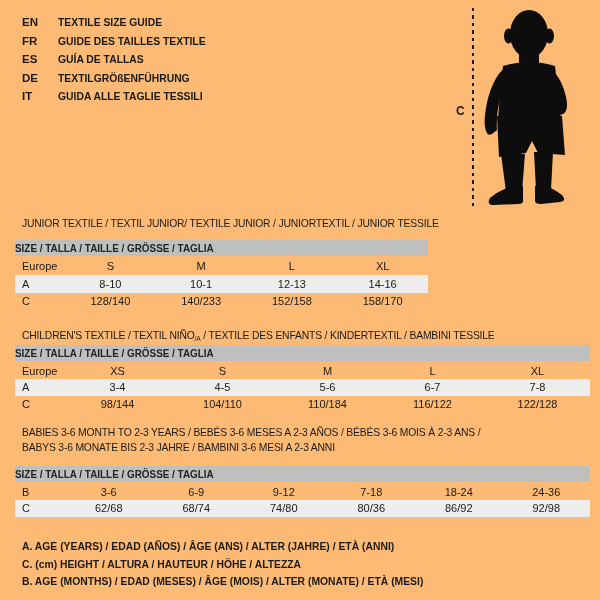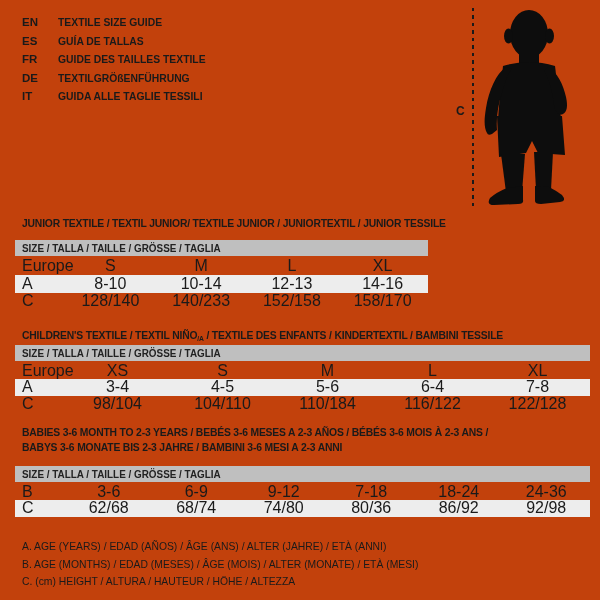--- a/index.html
+++ b/index.html
@@ -1,67 +1,67 @@
 <!DOCTYPE html>
 <html><head>
 <meta charset="utf-8">
 <style>
   html,body {margin:0; padding:0; background:#fff;}
   .canvas {
-    position:relative; width:600px; height:600px; background:#c2410c;
+    position:relative; width:600px; height:600px; background:#fdba74;
     font-family:"Liberation Sans", sans-serif; color:#1a1a1a; overflow:hidden;
   }
   .cond {display:inline-block; transform:scaleX(0.9); transform-origin:0 50%; white-space:nowrap;}
 
   
   .lang-list {position:absolute; left:22px; top:13px;}
   .lang-row {display:flex; height:18.5px; align-items:center; font-weight:bold; font-size:11.5px;}
   .lang-code {width:36px; flex:0 0 36px;}
 
   
   .fig-line {position:absolute; left:472px; top:8px; width:2px; height:198px;
     background:repeating-linear-gradient(to bottom,#1a1a1a 0 3.5px, transparent 3.5px 7.5px);}
   .fig-c {position:absolute; left:456px; top:104px; font-weight:bold; font-size:12px;}
   .baby-svg {position:absolute; left:481px; top:8px;}
 
   
-  .tbl-title {position:absolute; left:22px; font-weight:bold; font-size:11.5px; letter-spacing:-0.2px;}
+  .tbl-title {position:absolute; left:22px; font-weight:normal; font-size:11.5px; letter-spacing:-0.2px;}
   .tbl-title .sub {font-size:7.5px; vertical-align:-2px;}
   .two-line {line-height:15px;}
   .tbl {position:absolute; left:15px;}
   .band {height:16px; background:#bfbfbf; display:flex; align-items:center;
-    padding-left:7px; font-weight:bold; font-size:11px; margin-bottom:1.5px; color:#222;}
-  .trow {display:flex; align-items:center; font-size:16px;}
+    padding-left:0; font-weight:bold; font-size:11px; margin-bottom:1.5px; color:#222;}
+  .trow {display:flex; align-items:center; font-size:11px;}
   .trow.shaded {background:#ededed;}
   .t1 .trow {height:17.5px;}
   .t2 .trow, .t3 .trow {height:16.5px;}
   .tlabel {width:50px; flex:0 0 50px; padding-left:7px; box-sizing:border-box;}
   .tcell {flex:1 1 0; text-align:center;}
 
   
   .notes {position:absolute; left:22px; top:537px;}
-  .note-line {height:17.7px; font-weight:normal; font-size:11.5px; display:flex; align-items:center;}
+  .note-line {height:17.7px; font-weight:bold; font-size:11.5px; display:flex; align-items:center;}
 </style>
 </head>
 <body>
 
 <div class="canvas">
 
   <div class="lang-list">
     <div class="lang-row">
       <span class="lang-code">EN</span>
       <span class="cond">TEXTILE SIZE GUIDE</span>
     </div>
     <div class="lang-row">
+      <span class="lang-code">FR</span>
+      <span class="cond">GUIDE DES TAILLES TEXTILE</span>
+    </div>
+    <div class="lang-row">
       <span class="lang-code">ES</span>
       <span class="cond">GUÍA DE TALLAS</span>
-    </div>
-    <div class="lang-row">
-      <span class="lang-code">FR</span>
-      <span class="cond">GUIDE DES TAILLES TEXTILE</span>
     </div>
     <div class="lang-row">
       <span class="lang-code">DE</span>
       <span class="cond">TEXTILGRÖßENFÜHRUNG</span>
     </div>
     <div class="lang-row">
       <span class="lang-code">IT</span>
       <span class="cond">GUIDA ALLE TAGLIE TESSILI</span>
     </div>
   </div>
@@ -93,21 +93,21 @@
     <div class="trow">
       <span class="tlabel">Europe</span>
       <span class="tcell">S</span>
       <span class="tcell">M</span>
       <span class="tcell">L</span>
       <span class="tcell">XL</span>
     </div>
     <div class="trow shaded">
       <span class="tlabel">A</span>
       <span class="tcell">8-10</span>
-      <span class="tcell">10-14</span>
+      <span class="tcell">10-1</span>
       <span class="tcell">12-13</span>
       <span class="tcell">14-16</span>
     </div>
     <div class="trow">
       <span class="tlabel">C</span>
       <span class="tcell">128/140</span>
       <span class="tcell">140/233</span>
       <span class="tcell">152/158</span>
       <span class="tcell">158/170</span>
     </div>
@@ -126,26 +126,26 @@
       <span class="tcell">S</span>
       <span class="tcell">M</span>
       <span class="tcell">L</span>
       <span class="tcell">XL</span>
     </div>
     <div class="trow shaded">
       <span class="tlabel">A</span>
       <span class="tcell">3-4</span>
       <span class="tcell">4-5</span>
       <span class="tcell">5-6</span>
-      <span class="tcell">6-4</span>
+      <span class="tcell">6-7</span>
       <span class="tcell">7-8</span>
     </div>
     <div class="trow">
       <span class="tlabel">C</span>
-      <span class="tcell">98/104</span>
+      <span class="tcell">98/144</span>
       <span class="tcell">104/110</span>
       <span class="tcell">110/184</span>
       <span class="tcell">116/122</span>
       <span class="tcell">122/128</span>
     </div>
   </div>
 
   <div class="tbl-title two-line" style="top:425px;">
     <span class="cond">BABIES 3-6 MONTH TO 2-3 YEARS / BEBÉS 3-6 MESES A 2-3 AÑOS / BÉBÉS 3-6 MOIS À 2-3 ANS /</span><br>
     <span class="cond">BABYS 3-6 MONATE BIS 2-3 JAHRE / BAMBINI 3-6 MESI A 2-3 ANNI</span>
@@ -172,20 +172,20 @@
       <span class="tcell">86/92</span>
       <span class="tcell">92/98</span>
     </div>
   </div>
 
   <div class="notes">
     <div class="note-line">
         <span class="cond">A. AGE (YEARS) / EDAD (AÑOS) / ÂGE (ANS) / ALTER (JAHRE) / ETÀ (ANNI)</span>
       </div>
     <div class="note-line">
-        <span class="cond">B. AGE (MONTHS) / EDAD (MESES) / ÂGE (MOIS) / ALTER (MONATE) / ETÀ (MESI)</span>
+        <span class="cond">C. (cm) HEIGHT / ALTURA / HAUTEUR / HÖHE / ALTEZZA</span>
       </div>
     <div class="note-line">
-        <span class="cond">C. (cm) HEIGHT / ALTURA / HAUTEUR / HÖHE / ALTEZZA</span>
+        <span class="cond">B. AGE (MONTHS) / EDAD (MESES) / ÂGE (MOIS) / ALTER (MONATE) / ETÀ (MESI)</span>
       </div>
   </div>
 
 </div>
 
 </body></html>

